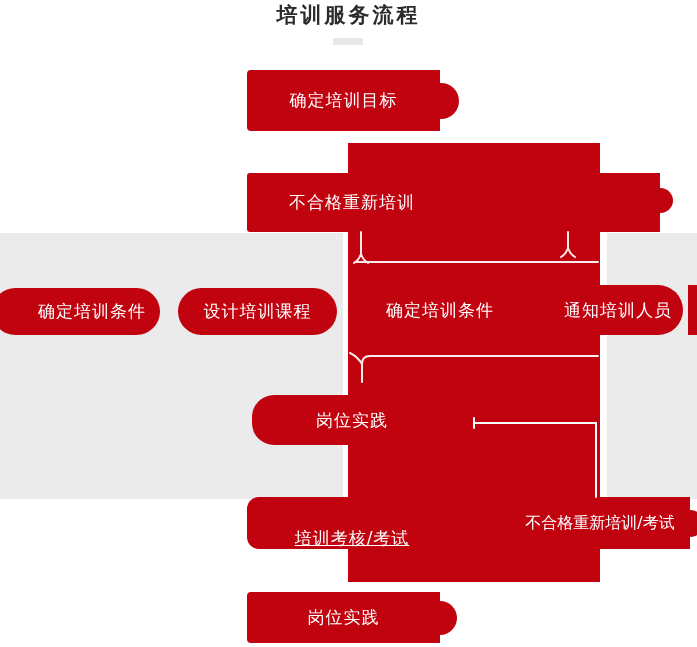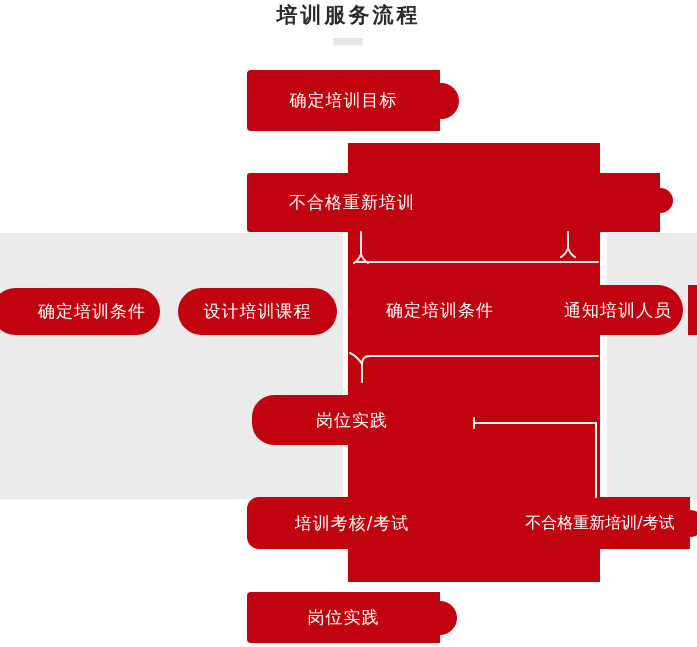--- a/index.html
+++ b/index.html
@@ -61,21 +61,21 @@
   </div>
   <div class="abs label" style="left:12px;top:288px;width:160px;height:47px;">确定培训条件</div>
   <div class="abs red pill" style="left:178px;top:288px;width:159px;height:47px;"></div>
   <div class="abs label" style="left:178px;top:288px;width:159px;height:47px;">设计培训课程</div>
 
   <div class="abs red" style="left:252px;top:395px;width:348px;height:50px;border-radius:22px 0 0 22px;"></div>
   <div class="abs label" style="left:252px;top:395px;width:200px;height:50px;">岗位实践</div>
 
   <div class="abs red bump" style="left:677px;top:510px;width:27px;height:27px;"></div>
   <div class="abs red" style="left:247px;top:497px;width:443px;height:52px;border-radius:12px 0 0 12px;"></div>
-  <div class="abs label" style="left:252px;top:497px;width:200px;height:52px;">培训考核/考试</div>
+  <div class="abs label" style="left:252px;top:512px;width:200px;height:52px;text-decoration:underline;">培训考核/考试</div>
   <div class="abs label small" style="left:500px;top:497px;width:200px;height:52px;">不合格重新培训/考试</div>
 
   <div class="abs red bump" style="left:423px;top:601px;width:34px;height:34px;"></div>
   <div class="abs red" style="left:247px;top:592px;width:193px;height:51px;border-radius:4px 0 0 4px;"></div>
   <div class="abs label" style="left:247px;top:592px;width:193px;height:51px;">岗位实践</div>
 
   <svg class="overlay" width="697" height="647" viewBox="0 0 697 647">
 
     <g stroke="#ffffff" stroke-width="2" fill="none" stroke-linecap="round" opacity="0.92">
       <path d="M356 262 H598"></path>

